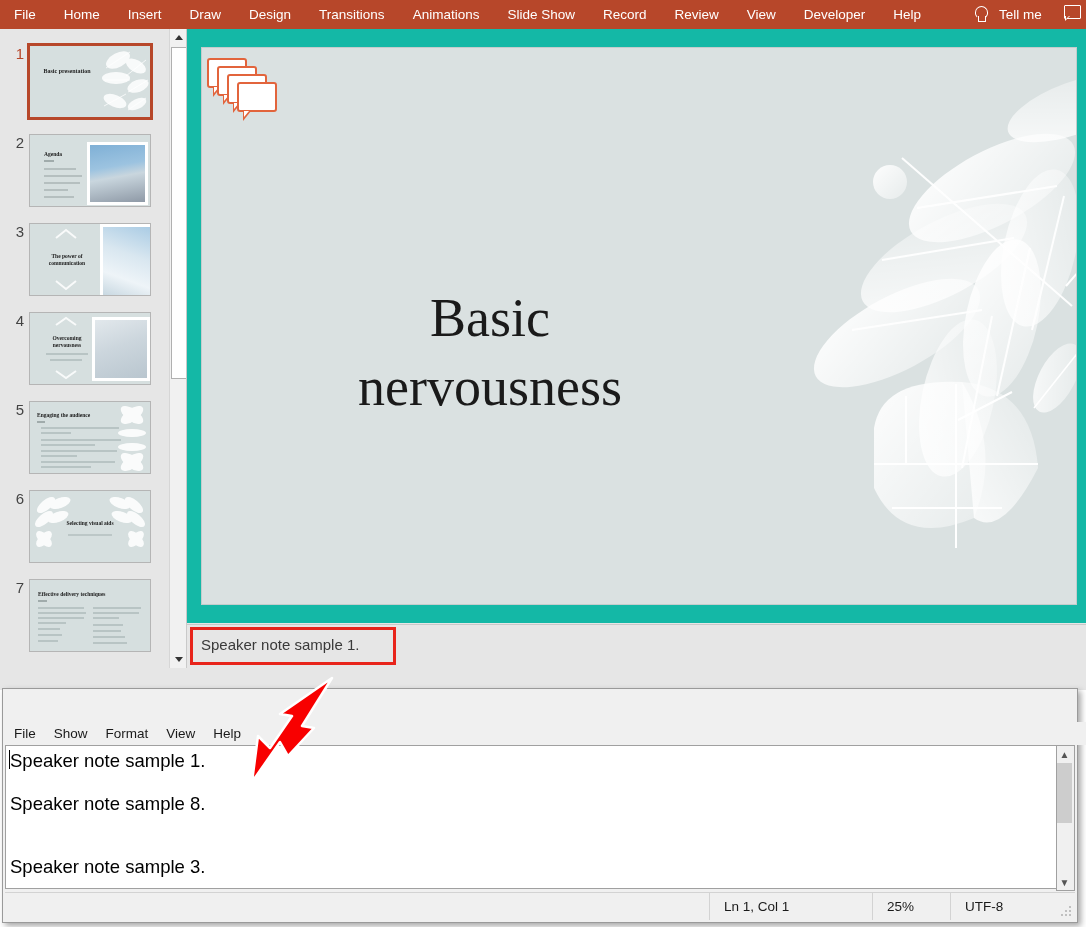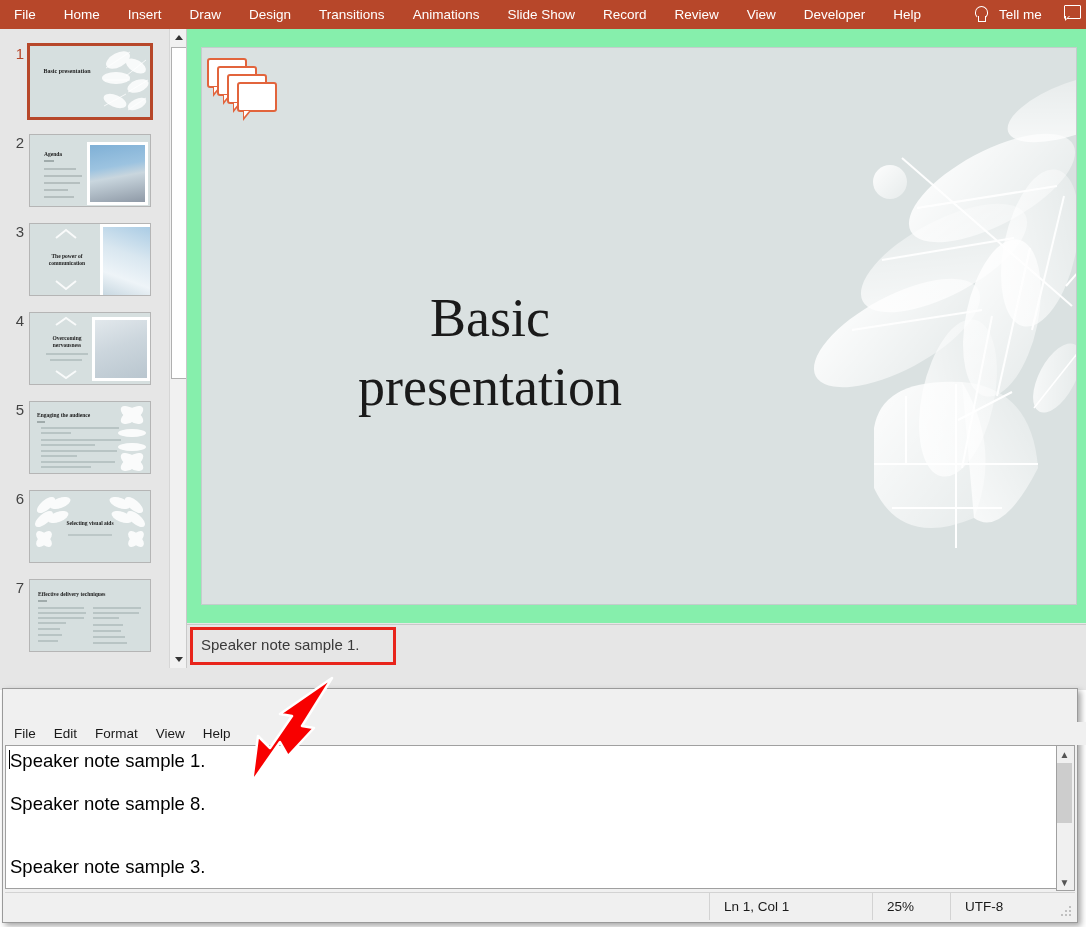--- a/index.html
+++ b/index.html
@@ -105,21 +105,21 @@
     position: absolute; left: 1px; top: 18px; width: 15px; height: 330px;
     background: #ffffff; border: 1px solid #b0b0b0;
   }
   #thumb-scroll-sep {
     position: absolute; left: 186px; top: 29px; width: 1px; height: 639px; background: #c9c9c9;
   }
 
   
   #slide-area {
     position: absolute; left: 187px; top: 29px; width: 899px; height: 594px;
-    background: #86efac;
+    background: #14b8a6;
   }
   #slide {
     position: absolute; left: 14px; top: 18px; width: 874px; height: 556px;
     background: #dae1e1; border: 1px solid #c4cccc; overflow: hidden;
   }
   #slide-title {
     position: absolute; left: 78px; top: 236px; width: 420px;
     text-align: center;
     font-family: "Liberation Serif", serif;
     font-size: 54px; color: #1a1a1a; line-height: 1.28;
@@ -529,41 +529,41 @@
               <div class="ct2"></div>
             </div>
           <div class="cbub" style="left:32px;top:26px">
               <div class="ct"></div>
               <div class="ct2"></div>
             </div>
         </div>
 
         <div id="slide-title">
           <div>Basic</div>
-          <div>presentation</div>
+          <div>nervousness</div>
         </div>
       </div>
     </div>
 
     <div id="notes-pane">
       <div id="notes-text">Speaker note sample 1.</div>
     </div>
     <div id="ppt-bottom-strip"></div>
   </div>
 
   <div id="notes-highlight"></div>
 
   <div id="ppt-hidden-text">&nbsp;</div>
 
   <div id="notepad">
 
 
     <div id="np-menubar">
       <div class="np-menu-item">File</div>
-      <div class="np-menu-item">Edit</div>
+      <div class="np-menu-item">Show</div>
       <div class="np-menu-item">Format</div>
       <div class="np-menu-item">View</div>
       <div class="np-menu-item">Help</div>
     </div>
 
     <div id="np-textarea">
       <div id="np-caret"></div>
       <div class="np-line" style="top:4px">Speaker note sample 1.</div>
       <div class="np-line" style="top:47px">Speaker note sample 8.</div>
       <div class="np-line" style="top:110px">Speaker note sample 3.</div>

